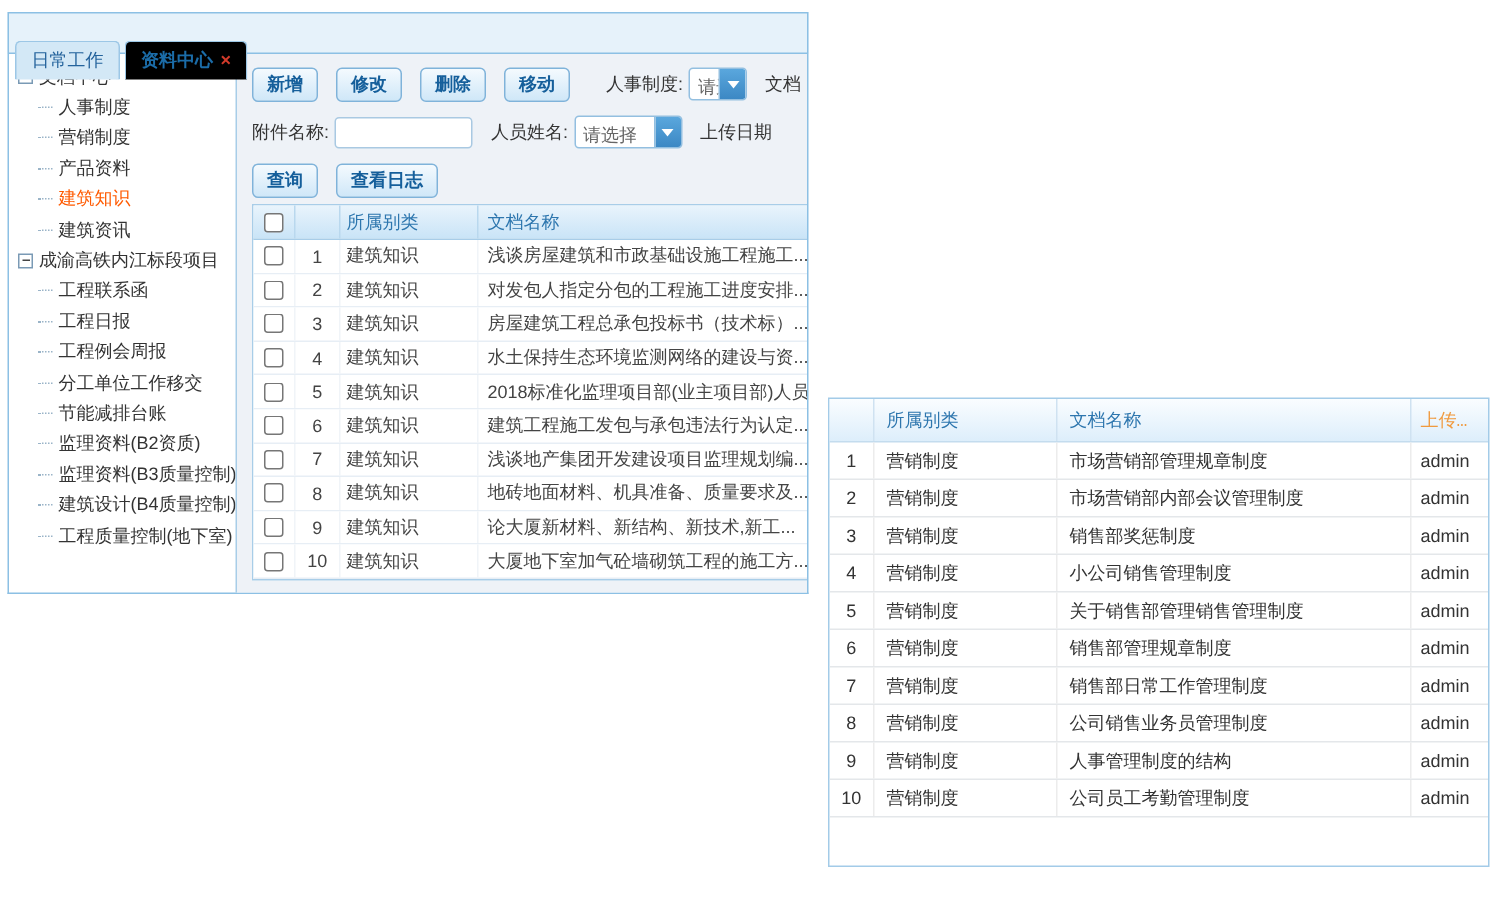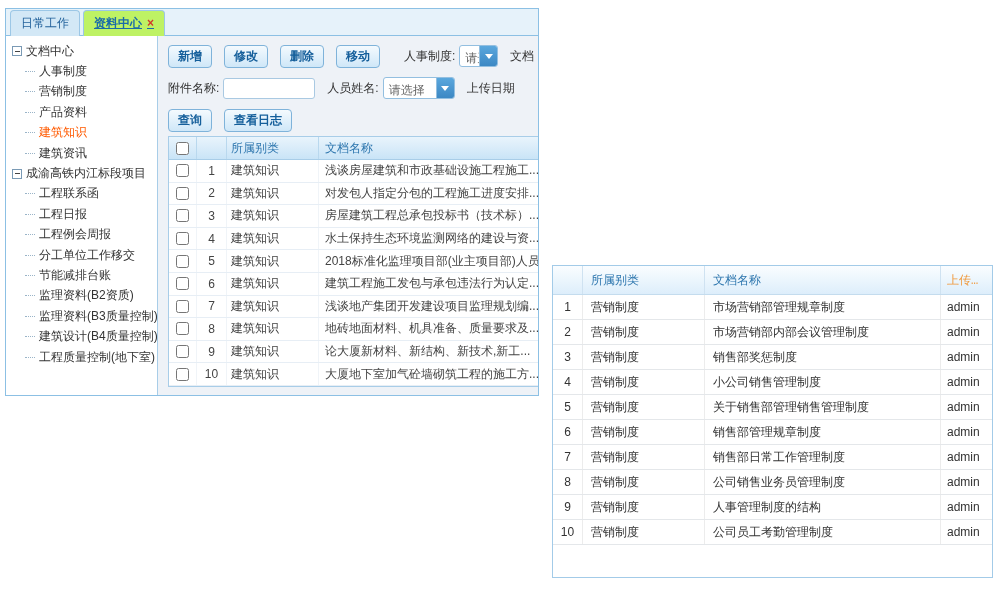--- a/index.html
+++ b/index.html
@@ -4,22 +4,22 @@
 <style>
   * { box-sizing: border-box; margin: 0; padding: 0; }
   html,body { width:1000px; height:600px; background:#fff; overflow:hidden;
     font-family:"Liberation Sans","DejaVu Sans",sans-serif; font-size:12px; }
 
   
   .lp { position:absolute; left:5px; top:8px; width:534px; height:388px; }
   .lp-tabs { height:28px; background:#e6f2fa; border:1px solid #8cc0e4;
     display:flex; align-items:flex-end; gap:3px; padding:3px 0 0 4px; }
   .tab { padding:4px 10px; background:#d3e8f6; border:1px solid #9cc7e6; border-bottom:none;
-    border-radius:4px 4px 0 0; color:#24639c; position:relative; top:1px; cursor:pointer; white-space:nowrap; }
-  .tab.active { background:#bef264; font-weight:bold; color:#1b6ca8; z-index:2;text-decoration:underline; }
+    border-radius:4px 4px 0 0; color:#24639c; position:relative; top:18px; cursor:pointer; white-space:nowrap; }
+  .tab.active { background:#000000; font-weight:bold; color:#1b6ca8; z-index:2; }
   .tab .close { color:#d23a2a; font-weight:bold; margin-left:5px; cursor:pointer; }
   .lp-body { display:flex; height:360px; border:1px solid #8cc0e4; border-top:none; background:#fff; }
 
   
   .tree { width:152px; border-right:1px solid #a8cde8; padding:5px 2px 0 6px; overflow:hidden; }
   .tree-row { height:20.4px; display:flex; align-items:center; white-space:nowrap; color:#333; cursor:pointer; }
   .box-icon { width:10px; height:10px; border:1px solid #7a9ab5; background:#fff;
     display:inline-flex; align-items:center; justify-content:center; margin-right:4px; flex:none; }
   .box-icon::after { content:""; display:block; width:5px; height:1px; background:#444; }
   .tree-child { padding-left:13px; }

